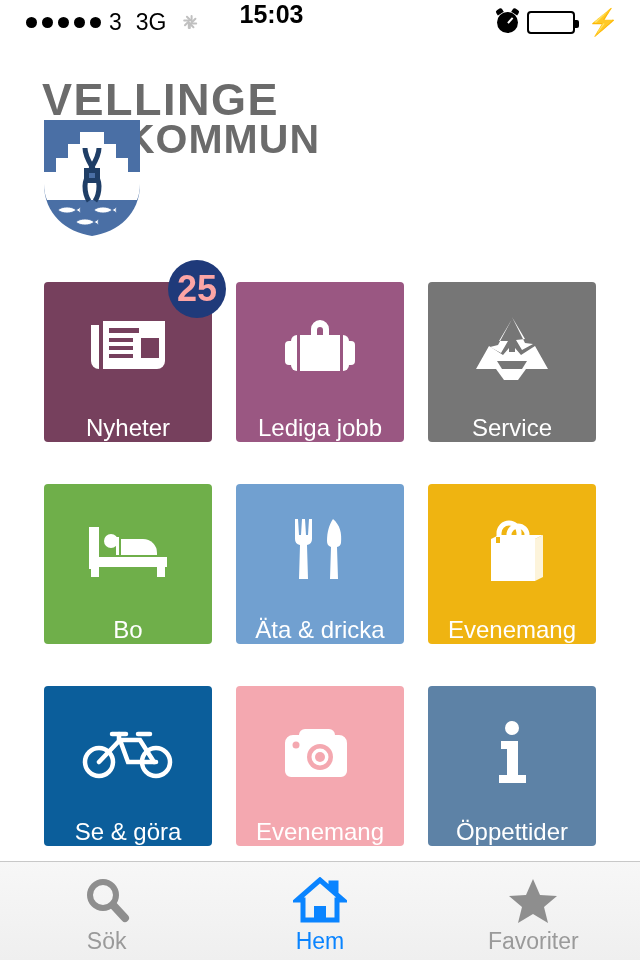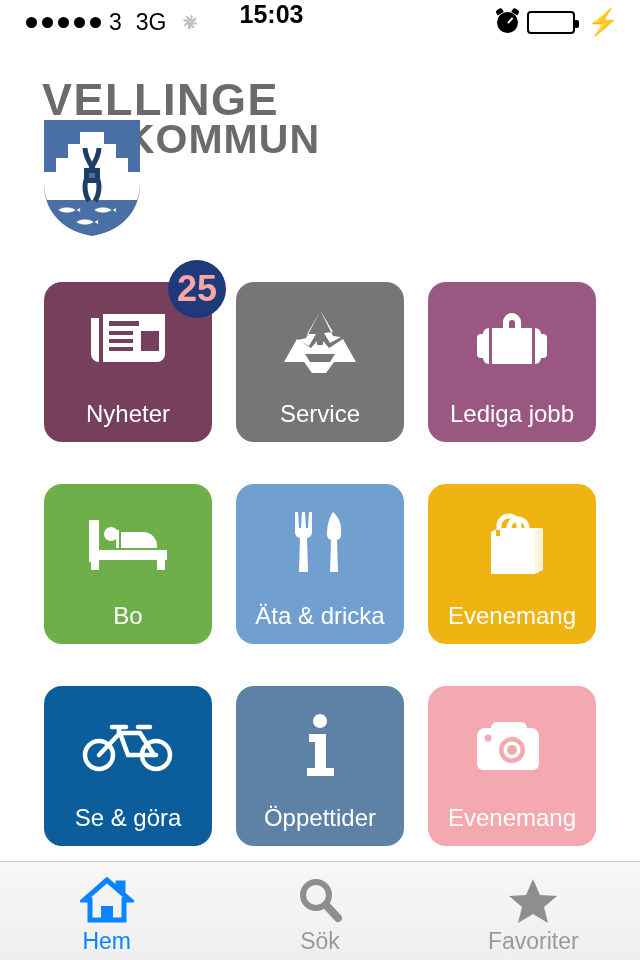--- a/index.html
+++ b/index.html
@@ -117,24 +117,23 @@
     column-gap: 24px; row-gap: 42px;
   }
   .tile {
     position: relative;
     border-radius: 18px;
     overflow: visible;
     box-sizing: border-box;
   }
   .tile-inner {
     position: absolute; inset: 0;
-    border-radius: 18px;
+    border-radius: 4px;
     display: flex; flex-direction: column;
     align-items: center; justify-content: flex-end;
-    padding-bottom: 14px;
     overflow: hidden;
   }
   .tile-icon {
     flex: 1 1 auto;
     display: flex; align-items: center; justify-content: center;
     width: 100%;
   }
   .tile-label {
     color: #ffffff;
     font-size: 24px;
@@ -259,50 +258,50 @@
               <rect x="56" y="23" width="18" height="20"></rect>
             </g>
           </svg>
         </div>
         <div class="tile-label">Nyheter</div>
       </div>
       <div class="badge">25</div>
     </div>
 
     <div class="tile">
+      <div class="tile-inner" style="background:#9A5782">
+        <div class="tile-icon">
+          <svg width="86" height="66" viewBox="0 0 86 66">
+            <path d="M34,14 a9,9 0 0 1 18,0 v6 h-6 v-5 a3,3 0 0 0 -6,0 v5 h-6 z" fill="#fff"></path>
+            <rect x="14" y="20" width="58" height="36" rx="6" fill="#fff"></rect>
+            <rect x="8" y="26" width="10" height="24" rx="4" fill="#fff"></rect>
+            <rect x="68" y="26" width="10" height="24" rx="4" fill="#fff"></rect>
+            <rect x="20" y="20" width="3" height="36" fill="#9A5782"></rect>
+            <rect x="63" y="20" width="3" height="36" fill="#9A5782"></rect>
+          </svg>
+        </div>
+        <div class="tile-label">Lediga jobb</div>
+      </div>
+    </div>
+
+    <div class="tile">
       <div class="tile-inner" style="background:#767676">
         <div class="tile-icon">
           <svg width="80" height="70" viewBox="0 0 80 70">
             <g fill="#fff">
               <path d="M40,4 l13,22 l-9,1 l6,10 l11,-6 l-8,-1 L40,4 Z"></path>
               <path d="M40,6 L27,28 l9,0 l-7,12 l-11,-6 l8,-2 L40,6 Z"></path>
               <path d="M17,33 L4,56 h26 l-5,-8 h12 l0,-13 l-6,7 L17,33 Z"></path>
               <path d="M63,33 l13,23 H50 l5,-8 H43 l0,-13 l6,7 L63,33 Z"></path>
               <path d="M29,48 h22 l-6,-9 h-10 z"></path>
               <path d="M24,56 h30 l-8,11 H32 z"></path>
             </g>
           </svg>
         </div>
         <div class="tile-label">Service</div>
-      </div>
-    </div>
-
-    <div class="tile">
-      <div class="tile-inner" style="background:#9A5782">
-        <div class="tile-icon">
-          <svg width="86" height="66" viewBox="0 0 86 66">
-            <path d="M34,14 a9,9 0 0 1 18,0 v6 h-6 v-5 a3,3 0 0 0 -6,0 v5 h-6 z" fill="#fff"></path>
-            <rect x="14" y="20" width="58" height="36" rx="6" fill="#fff"></rect>
-            <rect x="8" y="26" width="10" height="24" rx="4" fill="#fff"></rect>
-            <rect x="68" y="26" width="10" height="24" rx="4" fill="#fff"></rect>
-            <rect x="20" y="20" width="3" height="36" fill="#9A5782"></rect>
-            <rect x="63" y="20" width="3" height="36" fill="#9A5782"></rect>
-          </svg>
-        </div>
-        <div class="tile-label">Lediga jobb</div>
       </div>
     </div>
 
     <div class="tile">
       <div class="tile-inner" style="background:#6FAF4A">
         <div class="tile-icon">
           <svg width="90" height="62" viewBox="0 0 90 62">
             <g fill="#fff">
               <rect x="6" y="8" width="10" height="42"></rect>
               <rect x="6" y="38" width="78" height="10"></rect>
@@ -363,73 +362,73 @@
               <path d="M56,12 h12"></path>
               <path d="M37,12 v6"></path>
             </g>
           </svg>
         </div>
         <div class="tile-label">Se &amp; göra</div>
       </div>
     </div>
 
     <div class="tile">
-      <div class="tile-inner" style="background:#5D82A6">
-        <div class="tile-icon">
-          <svg width="50" height="66" viewBox="0 0 50 66">
-            <g fill="#fff">
-              <circle cx="25" cy="9" r="7"></circle>
-              <path d="M14,22 h17 v34 h8 v8 H12 v-8 h8 V30 h-6 z"></path>
-            </g>
-          </svg>
-        </div>
-        <div class="tile-label">Öppettider</div>
-      </div>
-    </div>
-
-    <div class="tile">
       <div class="tile-inner" style="background:#F4A8B0">
         <div class="tile-icon">
           <svg width="86" height="62" viewBox="0 0 86 62">
             <path d="M30,8 h22 a6,6 0 0 1 6,6 h4 a8,8 0 0 1 8,8 v28 a6,6 0 0 1 -6,6 H14 a6,6 0 0 1 -6,-6 V22 a8,8 0 0 1 8,-8 h6 a6,6 0 0 1 6,-6 z" fill="#fff"></path>
             <circle cx="43" cy="36" r="13" fill="#F4A8B0"></circle>
             <circle cx="43" cy="36" r="8.5" fill="#fff"></circle>
             <circle cx="43" cy="36" r="5" fill="#F4A8B0"></circle>
             <circle cx="19" cy="24" r="3.5" fill="#F4A8B0"></circle>
           </svg>
         </div>
         <div class="tile-label">Evenemang</div>
       </div>
     </div>
+
+    <div class="tile">
+      <div class="tile-inner" style="background:#5D82A6">
+        <div class="tile-icon">
+          <svg width="50" height="66" viewBox="0 0 50 66">
+            <g fill="#fff">
+              <circle cx="25" cy="9" r="7"></circle>
+              <path d="M14,22 h17 v34 h8 v8 H12 v-8 h8 V30 h-6 z"></path>
+            </g>
+          </svg>
+        </div>
+        <div class="tile-label">Öppettider</div>
+      </div>
+    </div>
   </div>
 
   <div class="tabbar">
+
+    <div class="tabitem tab-idle">
+      <span class="tab-ico">
+        <svg width="50" height="48" viewBox="0 0 50 48">
+          <circle cx="21" cy="19" r="13" fill="none" stroke="#8e8e8e" stroke-width="6"></circle>
+          <path d="M31,29 L43,42" stroke="#8e8e8e" stroke-width="8" stroke-linecap="round"></path>
+        </svg>
+      </span>
+      <span class="tab-label">Sök</span>
+    </div>
 
     <div class="tabitem tab-active">
       <span class="tab-ico">
         <svg width="54" height="46" viewBox="0 0 54 46">
           <path d="M27,3 L4,23 h6 v20 h34 V23 h6 Z M38,6 h5 v8 l-5,-4 z" fill="none" stroke="#0a84ff" stroke-width="5"></path>
           <rect x="21" y="29" width="12" height="14" fill="#0a84ff"></rect>
         </svg>
       </span>
       <span class="tab-label">Hem</span>
     </div>
 
     <div class="tabitem tab-idle">
       <span class="tab-ico">
-        <svg width="50" height="48" viewBox="0 0 50 48">
-          <circle cx="21" cy="19" r="13" fill="none" stroke="#8e8e8e" stroke-width="6"></circle>
-          <path d="M31,29 L43,42" stroke="#8e8e8e" stroke-width="8" stroke-linecap="round"></path>
-        </svg>
-      </span>
-      <span class="tab-label">Sök</span>
-    </div>
-
-    <div class="tabitem tab-idle">
-      <span class="tab-ico">
         <svg width="52" height="48" viewBox="0 0 52 48">
           <path d="M26,3 L33,19 L50,20 L37,31 L41,47 L26,38 L11,47 L15,31 L2,20 L19,19 Z" fill="#8e8e8e"></path>
         </svg>
       </span>
       <span class="tab-label">Favoriter</span>
     </div>
   </div>
 
 </div>
 

